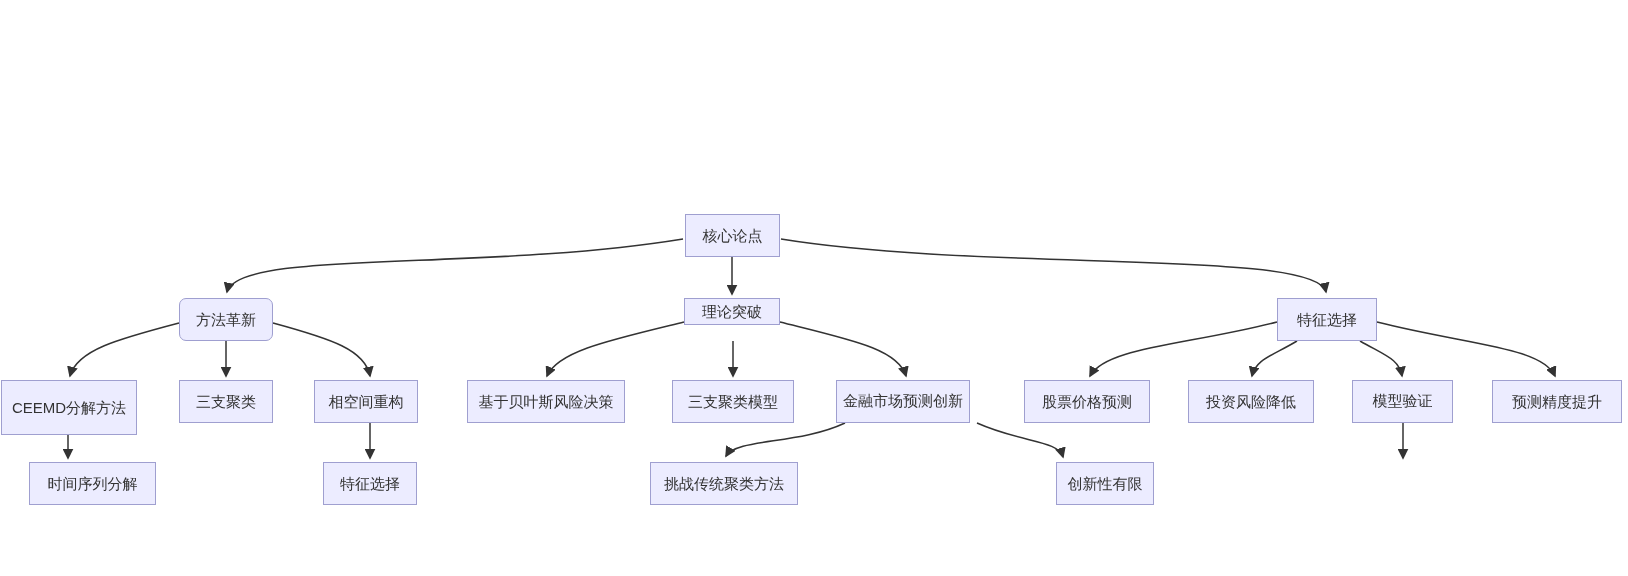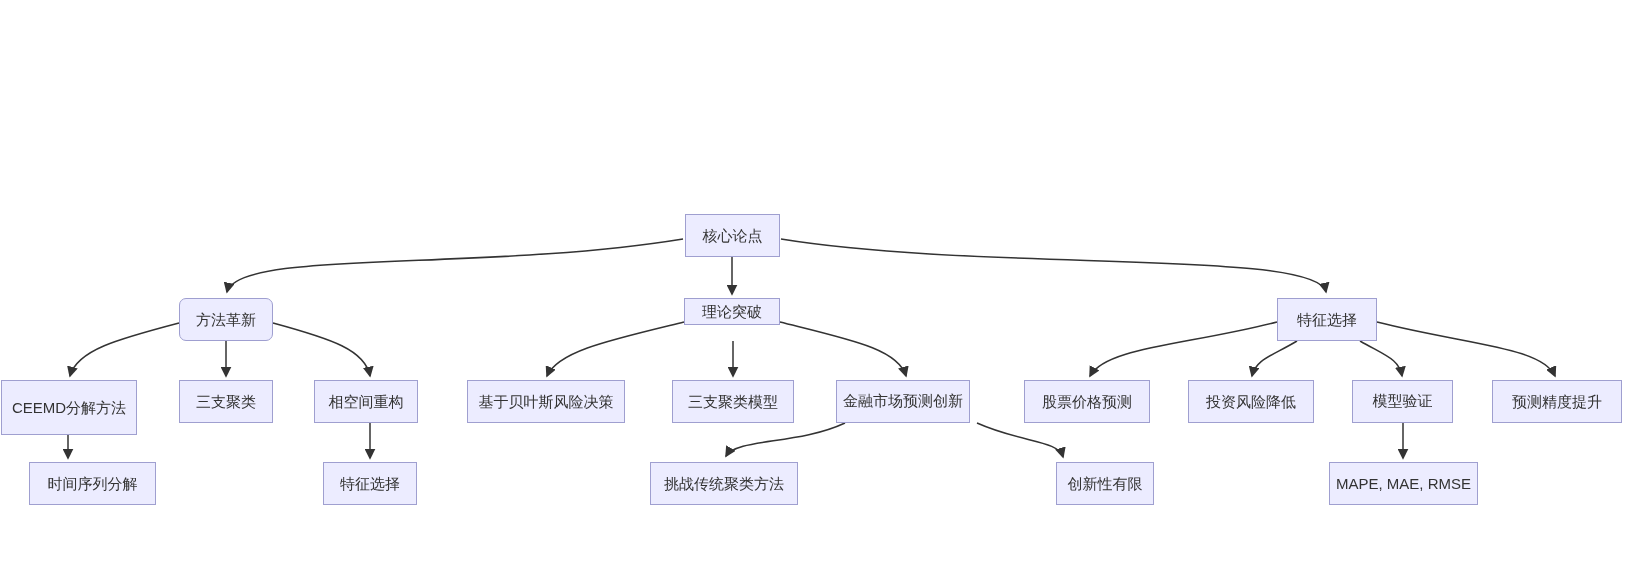--- a/index.html
+++ b/index.html
@@ -81,15 +81,14 @@
   <div class="node" style="left:836px; top:380px; width:134px; height:43px;font-family:Liberation Serif, serif;">金融市场预测创新</div>
   <div class="node" style="left:1024px;top:380px; width:126px; height:43px;">股票价格预测</div>
   <div class="node" style="left:1188px;top:380px; width:126px; height:43px;">投资风险降低</div>
   <div class="node" style="left:1352px;top:380px; width:101px; height:43px;font-family:Liberation Serif, serif;">模型验证</div>
   <div class="node" style="left:1492px;top:380px; width:130px; height:43px;">预测精度提升</div>
 
   <div class="node" style="left:5px;   top:462px; width:127px; height:43px;margin-left:24px;">时间序列分解</div>
   <div class="node" style="left:323px; top:462px; width:94px;  height:43px;">特征选择</div>
   <div class="node" style="left:650px; top:462px; width:148px; height:43px;">挑战传统聚类方法</div>
   <div class="node" style="left:1015px;top:462px; width:98px;  height:43px;margin-left:41px;">创新性有限</div>
-  <div class="node" style="left:1329px;top:462px; width:149px; height:43px;">MAPE, MAE, RMSE</div>
 
 </div>
 
 </body></html>

